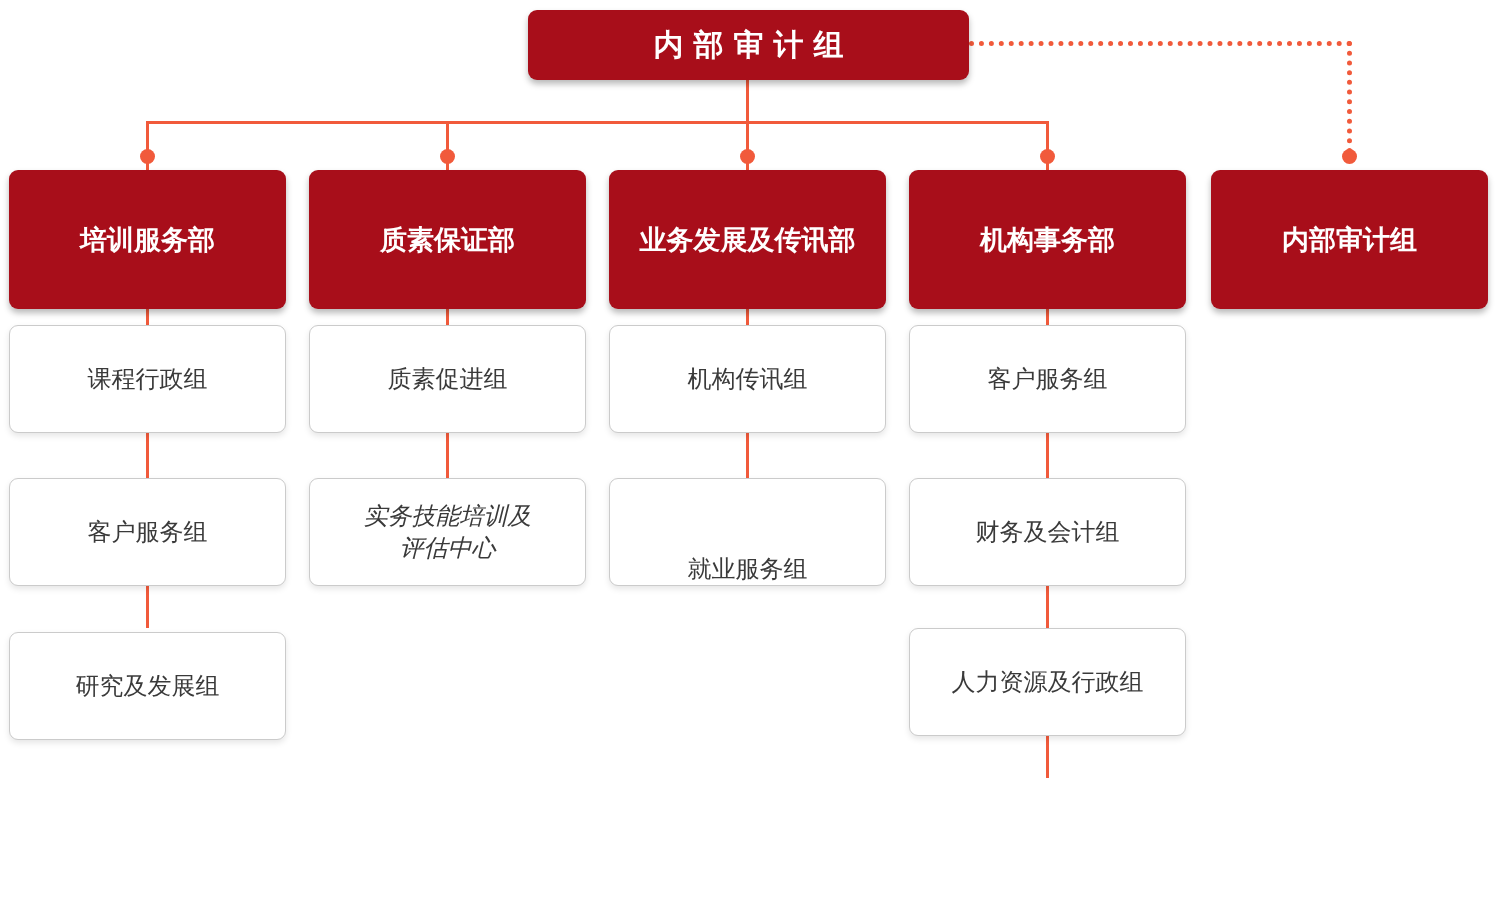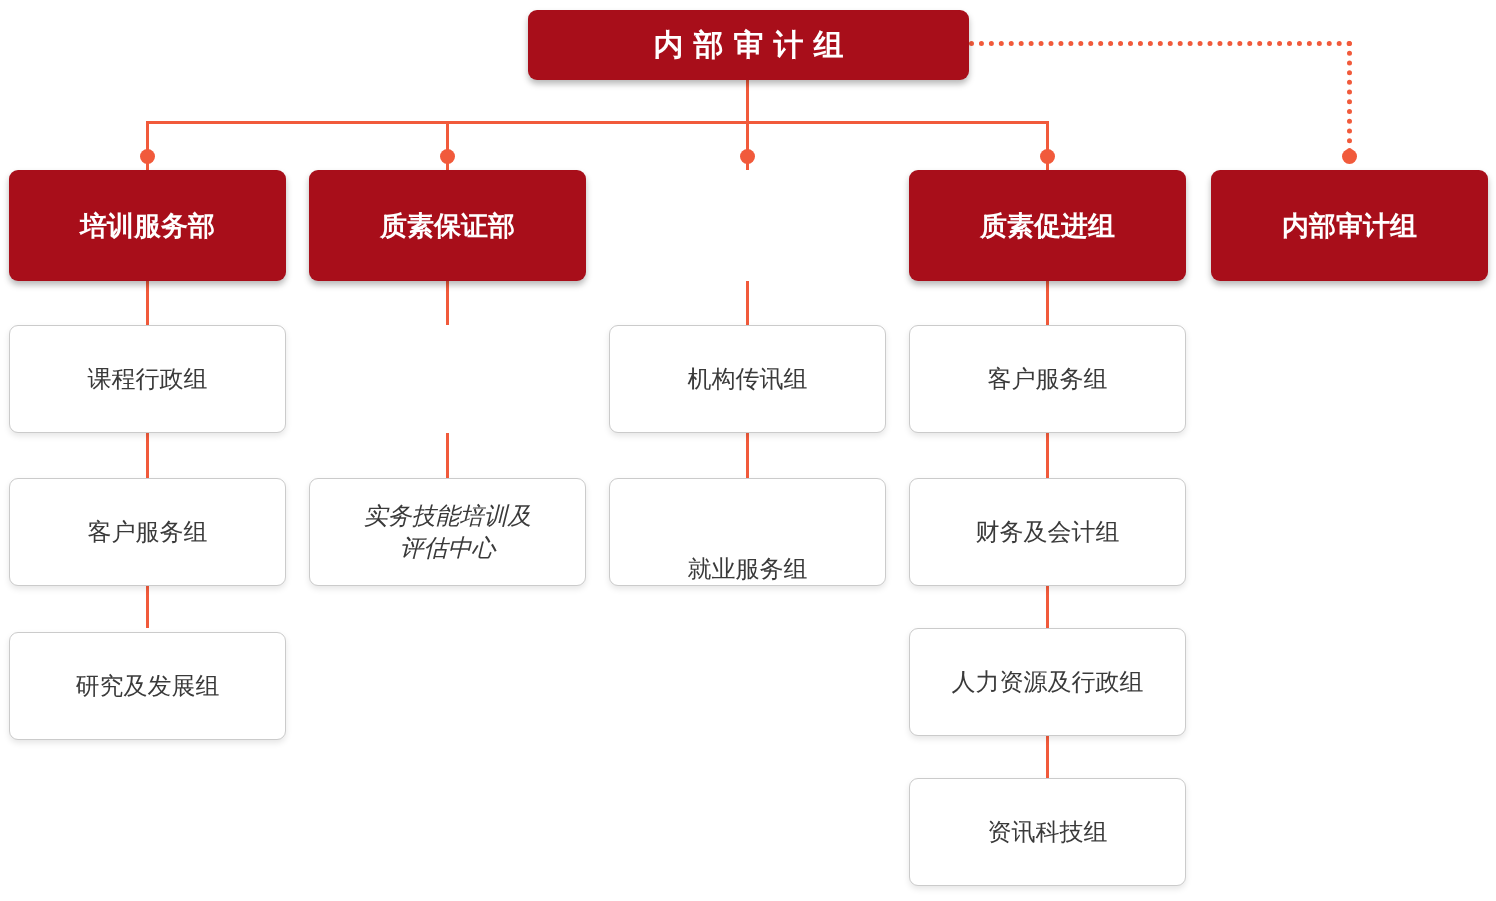--- a/index.html
+++ b/index.html
@@ -26,21 +26,21 @@
     left: 528px; top: 10px; width: 441px; height: 70px;
     background: var(--dept_bg, #A80E1A);
     color: #fff;
     font-weight: bold;
     font-size: 30px;
     letter-spacing: 10px;
     text-indent: 10px;
     box-shadow: 0 4px 6px rgba(0,0,0,0.28);
   }
   .dept {
-    top: 170px; width: 277px; height: 111px;
+    top: 170px; width: 277px; height: 139px;
     background: var(--dept_bg, #A80E1A);
     color: #fff;
     font-weight: bold;
     font-size: 27px;
     box-shadow: 0 4px 6px rgba(0,0,0,0.28);
   }
   .child {
     width: 277px; height: 108px;
     background: #ffffff;
     border: 1px solid var(--child_border, #CBCBCB);
@@ -98,37 +98,43 @@
   <div class="node root">
     <span>内部审计组</span>
   </div>
 
   <div class="node dept" style="left:9px;">
     <span>培训服务部</span>
   </div>
   <div class="node dept" style="left:309px;align-items:center;">
     <span>质素保证部</span>
   </div>
+  <div class="node dept" style="left:609px;">
+    <span>业务发展及传讯部</span>
+  </div>
   <div class="node dept" style="left:909px;">
-    <span>质素促进组</span>
+    <span>机构事务部</span>
   </div>
   <div class="node dept" style="left:1211px;">
     <span>内部审计组</span>
   </div>
 
   <div class="node child" style="left:9px; top:325px;">
     <span>课程行政组</span>
   </div>
   <div class="node child" style="left:9px; top:478px;">
     <span>客户服务组</span>
   </div>
   <div class="node child" style="left:9px; top:632px;">
     <span>研究及发展组</span>
   </div>
 
+  <div class="node child" style="left:309px; top:325px;">
+    <span>质素促进组</span>
+  </div>
   <div class="node child" style="left:309px; top:478px;font-style:italic;">
     <span>实务技能培训及
 评估中心</span>
   </div>
 
   <div class="node child" style="left:609px; top:325px;">
     <span>机构传讯组</span>
   </div>
   <div class="node child" style="left:609px; top:478px;align-items:flex-end;">
     <span>就业服务组</span>
@@ -136,17 +142,14 @@
 
   <div class="node child" style="left:909px; top:325px;">
     <span>客户服务组</span>
   </div>
   <div class="node child" style="left:909px; top:478px;">
     <span>财务及会计组</span>
   </div>
   <div class="node child" style="left:909px; top:628px;">
     <span>人力资源及行政组</span>
   </div>
-  <div class="node child" style="left:909px; top:778px;">
-    <span>资讯科技组</span>
-  </div>
 
 </div>
 
 </body></html>

